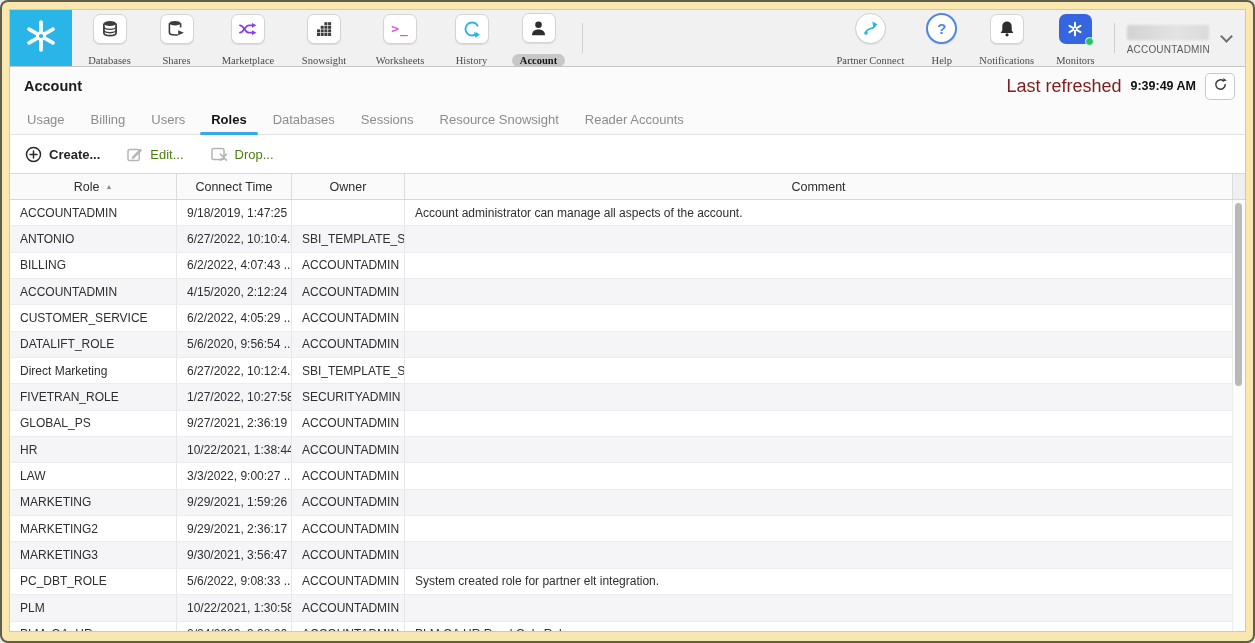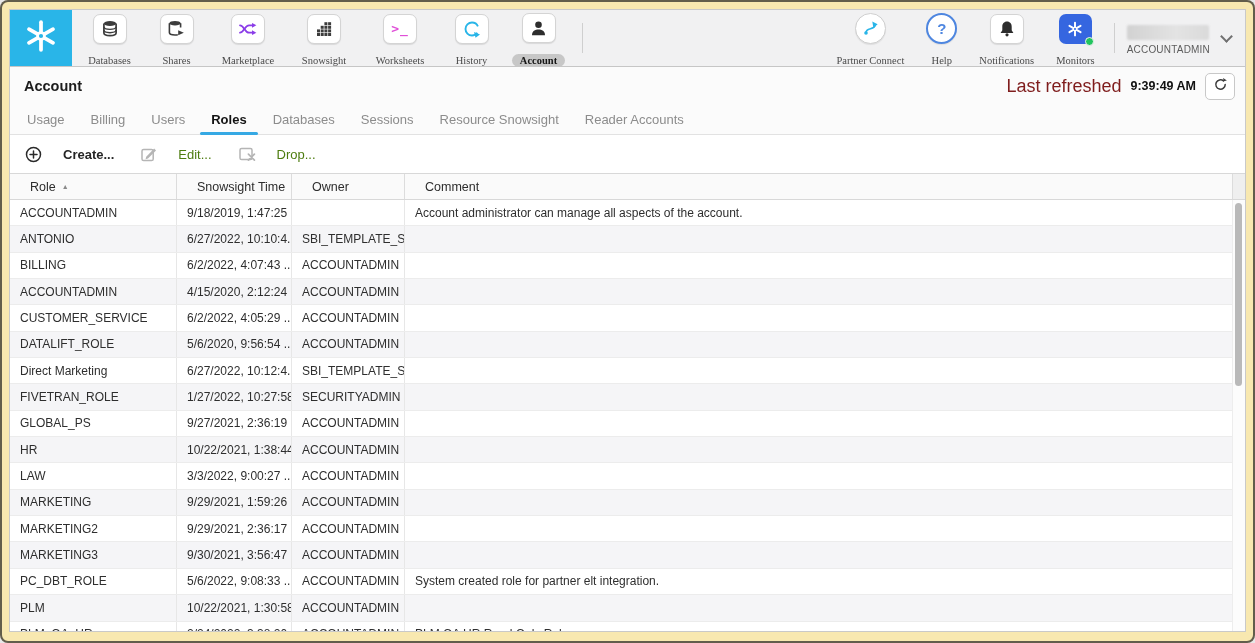--- a/index.html
+++ b/index.html
@@ -99,35 +99,35 @@
   .tab.active::after {
     content: ""; position: absolute; left: 2px; right: 2px; bottom: -1px;
     height: 3px; background: #36A9E4; border-radius: 2px;
   }
 
   
   .toolbar {
     height: 38px; flex: 0 0 38px; background: #fff;
     display: flex; align-items: center; gap: 27px; padding-left: 15px;
   }
-  .tool-btn { display: flex; align-items: center; gap: 21px; cursor: pointer; }
+  .tool-btn { display: flex; align-items: center; gap: 7px; cursor: pointer; }
   .tool-btn .tlabel { font-size: 13px; font-weight: bold; color: #252525; }
   .tool-btn.disabled { cursor: default; }
   .tool-btn.disabled .tlabel { color: #4d7c0f; font-weight: normal; }
 
   
   .table-wrap { flex: 1 1 auto; position: relative; overflow: hidden; display:flex; flex-direction:column; }
   .thead {
     flex: 0 0 27px; display: grid; grid-template-columns: 167px 115px 113px 1fr 13px;
     background: #fafafa; border-top: 1px solid #d8d8d8; border-bottom: 1px solid #d8d8d8;
     font-size: 12.5px; color: #2d2d2d;
   }
   .th {
     display: flex; align-items: center; padding: 0 20px;
-    border-right: 1px solid #dcdcdc; cursor: pointer; white-space: nowrap; overflow: hidden;
+    border-right: 1px solid #dcdcdc; cursor: pointer; white-space: nowrap; overflow: hidden; justify-content: center;
   }
   .th:nth-last-child(2) { border-right: none; }
   .sort-arrow { font-size: 7px; color: #8a8a8a; margin-left: 6px; }
   .scroll-corner { background:#efefef; border-left:1px solid #dcdcdc; }
   .tbody { position: relative; flex: 1 1 auto; overflow: hidden; }
   .tr {
     display: grid; grid-template-columns: 167px 115px 113px 1fr; height: 26.35px;
     border-bottom: 1px solid #ececec; background: #fff; cursor: default;
   }
   .tr.stripe { background: #f5f5f7; }
@@ -348,21 +348,21 @@
         </div>
       </div>
 
     <div class="table-wrap">
       <div class="thead" id="thead">
           <div class="th">
             <span>Role</span>
             <span class="sort-arrow">▲</span>
           </div>
           <div class="th">
-            <span>Snowsight Time</span>
+            <span>Connect Time</span>
           </div>
           <div class="th">
             <span>Owner</span>
           </div>
           <div class="th">
             <span>Comment</span>
           </div>
           <div class="scroll-corner"></div>
         </div>
       <div class="tbody" id="tbody">

